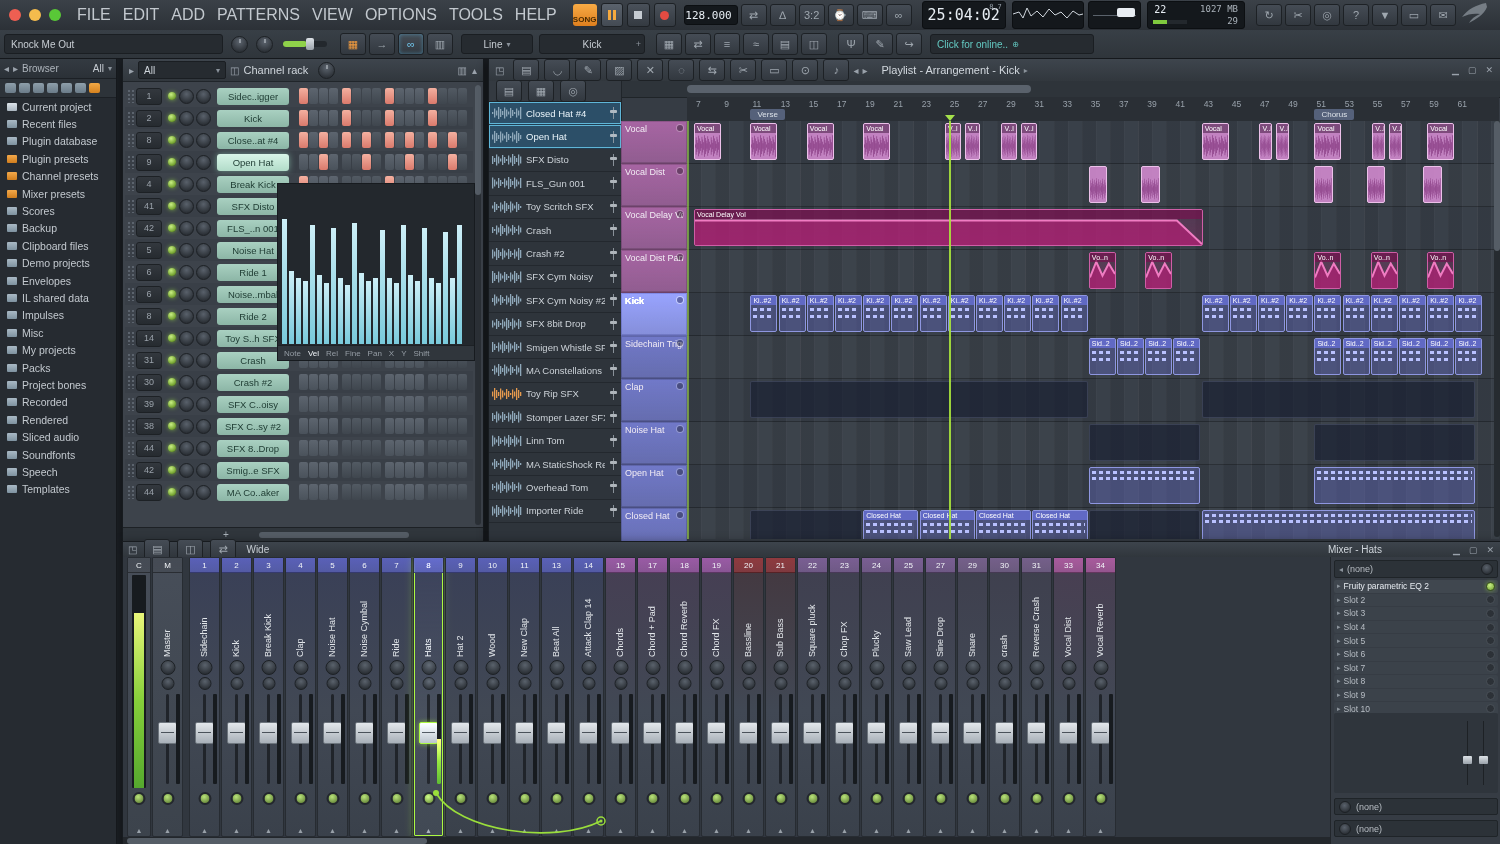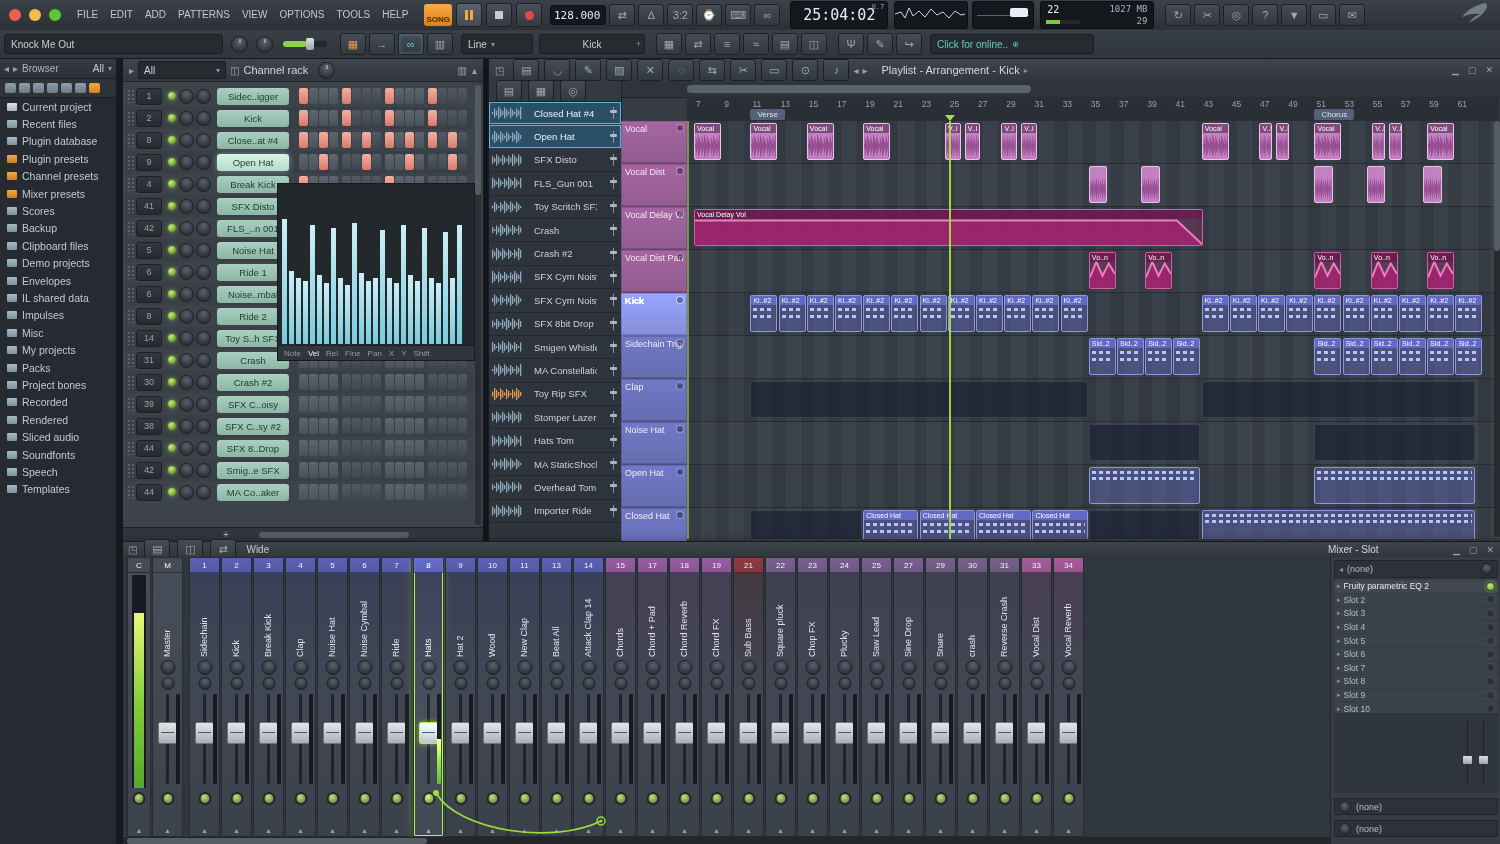--- a/index.html
+++ b/index.html
@@ -3,21 +3,21 @@
 <meta charset="utf-8">
 <style>
   html,body{margin:0;padding:0;background:#0e1114;}
   #app{position:relative;width:1500px;height:844px;background:#1b1f24;font-family:"Liberation Sans",sans-serif;overflow:hidden;color:#c6ccd2;}
   
   #menubar{position:absolute;left:0;top:0;width:1500px;height:30px;background:linear-gradient(#3b4148,#2c3137);display:flex;align-items:center;border-bottom:1px solid #16191d;z-index:40;}
   .traffic{display:flex;gap:8px;margin:0 10px 0 9px;}
   .tl{width:12px;height:12px;border-radius:50%;}
   .tl.red{background:#ee5f52}.tl.yel{background:#f5bc4d}.tl.grn{background:#59c837}
   #menu-items{display:flex;}
-  .menu-item{font-size:10px;color:#c2c8ce;padding:0 6px;line-height:30px;cursor:default;}
+  .menu-item{font-size:16px;color:#c2c8ce;padding:0 6px;line-height:30px;cursor:default;}
   .song-badge{width:28px;height:22px;margin-left:10px;border-radius:3px;background:linear-gradient(#f8ab45,#df7f1e);color:#4a2b00;font-size:8px;font-weight:bold;display:flex;align-items:flex-end;justify-content:center;padding-bottom:2px;box-sizing:border-box;}
   .tbtn{width:24px;height:22px;margin-left:4px;border:1px solid #1d2125;border-radius:3px;background:linear-gradient(#4a515a,#343a41);display:flex;align-items:center;justify-content:center;}
   .tbtn.lit{background:linear-gradient(#5a626c,#434a53);}
   .pause-glyph{display:flex;gap:2px}.pause-glyph i{display:block;width:3px;height:10px;background:#f5a93e;}
   .stop-glyph{width:8px;height:8px;background:#c6ccd2;}
   .rec-glyph{width:9px;height:9px;border-radius:50%;background:#e34b42;}
   .lcd{background:#14181c;border:1px solid #0c0f12;border-radius:3px;color:#e7edf3;font-family:"DejaVu Sans Mono",monospace;}
   #tempo-lcd{width:56px;height:20px;margin-left:8px;font-size:11px;line-height:20px;text-align:right;padding-right:5px;box-sizing:border-box;}
   .mini-btn{min-width:20px;height:20px;margin-left:3px;padding:0 2px;border:1px solid #1d2125;border-radius:3px;background:linear-gradient(#454c55,#32383f);color:#9fa7af;font-size:11px;display:flex;align-items:center;justify-content:center;}
   .mini-btn.accent{color:#f09a3e}.mini-btn.active{color:#6fc3e8;box-shadow:0 0 4px rgba(90,190,235,.5) inset;}
@@ -38,21 +38,21 @@
   #fl-logo{margin-left:auto;margin-right:10px;opacity:.75;}
   
   #toolbar2{position:absolute;left:0;top:30px;width:1500px;height:28px;background:linear-gradient(#383f46,#2f353b);display:flex;align-items:center;border-bottom:1px solid #15181c;z-index:40;}
   #project-title{width:205px;height:18px;margin-left:4px;background:#262b30;border:1px solid #1a1e22;border-radius:3px;color:#c6ccd2;font-size:10px;padding:0 6px;font-family:"Liberation Sans",sans-serif;}
   .knob{width:15px;height:15px;border-radius:50%;margin-left:8px;background:radial-gradient(circle at 50% 32%,#5c646e,#2d3238 75%);border:1px solid #1d2125;position:relative;}
   .knob::after{content:"";position:absolute;left:50%;top:2px;width:1px;height:4px;background:#cdd4da;transform:translateX(-50%);}
   #mini-slider{width:44px;height:6px;margin-left:10px;background:#23282d;border-radius:3px;position:relative;}
   #mini-slider .fill{position:absolute;left:0;top:0;bottom:0;width:55%;background:#8fd24a;border-radius:3px;}
   #mini-slider .sh{position:absolute;left:52%;top:-3px;width:8px;height:12px;background:linear-gradient(#dde2e7,#9aa2aa);border-radius:2px;}
   .inset-box{height:18px;background:#262b30;border:1px solid #1a1e22;border-radius:3px;display:flex;align-items:center;font-size:10px;color:#c6ccd2;padding:0 6px;gap:4px;}
-  #snap-box{width:58px;margin-left:8px;justify-content:flex-start;}
+  #snap-box{width:58px;margin-left:8px;justify-content:center;}
   #kick-box{width:92px;margin-left:6px;justify-content:center;position:relative;}
   #kick-box .plus{position:absolute;right:3px;color:#8a929a;font-size:9px;}
   #online-box{width:150px;margin-left:8px;}
   #online-box span{color:#63c9c2;}
   .caret{color:#8a929a;font-size:8px;}
   
   #browser{position:absolute;left:0;top:58px;width:116px;height:786px;background:#262b31;border-right:1px solid #15181c;z-index:10;}
   #browser-head{height:20px;display:flex;align-items:center;gap:4px;padding:0 4px;background:linear-gradient(#343b42,#2b3137);border-bottom:1px solid #1c2025;font-size:10px;}
   #browser-title{color:#aeb5bc;}
   #browser-filter{margin-left:auto;color:#c6ccd2;}
@@ -135,21 +135,21 @@
   .ndash.d1{top:12px;}.ndash.d2{top:19px;}
   .clip.nolabel .ndash.d1{top:3px;}.clip.nolabel .ndash.d2{top:9px;}
   #grid-start-line{position:absolute;left:0;top:0;bottom:0;width:2px;background:rgba(165,225,75,.55);z-index:3;}
   #playhead{position:absolute;top:0;bottom:0;width:2px;background:rgba(170,230,60,.9);z-index:6;}
   #ph-tri{position:absolute;bottom:0;width:0;height:0;border-left:5px solid transparent;border-right:5px solid transparent;border-top:6px solid #a5e14b;z-index:6;}
   #pl-vscroll{position:absolute;right:1px;top:62px;bottom:4px;width:6px;background:#262b30;border-radius:3px;}
   #pl-vscroll i{display:block;width:100%;height:130px;background:#555d66;border-radius:3px;}
   
   #picker{position:absolute;left:0;top:22px;width:132px;bottom:0;background:#2e343b;border-right:1px solid #20252a;}
   #picker-toolbar{height:20px;display:flex;align-items:center;gap:3px;padding:0 4px;background:#343a41;border-bottom:1px solid #20252a;}
-  .p-item{display:flex;align-items:center;gap:12px;height:22.4px;padding:0 3px;border-bottom:1px solid rgba(0,0,0,.22);font-size:9.5px;color:#ccd2d8;}
+  .p-item{display:flex;align-items:center;gap:4px;height:22.4px;padding:0 3px;border-bottom:1px solid rgba(0,0,0,.22);font-size:9.5px;color:#ccd2d8;}
   .p-item.sel{background:#2c4f68;box-shadow:0 0 0 1px #5fb6d8 inset;color:#eaf4fa;}
   .p-wave{width:30px;height:14px;flex:none;}
   .p-wave rect{fill:#8fa8ba;}
   .p-wave.accent rect{fill:#e59a4e;}
   .p-name{flex:1;white-space:nowrap;overflow:hidden;}
   .p-fader{width:9px;height:14px;position:relative;flex:none;opacity:.85;}
   .p-fader::before{content:"";position:absolute;left:4px;top:1px;bottom:1px;width:1px;background:#9aa2aa;}
   .p-fader-knob{position:absolute;left:1px;top:4px;width:7px;height:3px;background:#c6ccd2;border-radius:1px;}
   
   #mixer{left:122px;top:541px;width:1378px;height:303px;background:#343a42;}
@@ -1365,21 +1365,21 @@
                 <rect x="12" y="2.5" width="1.3" height="9"></rect>
                 <rect x="14" y="4.5" width="1.3" height="5"></rect>
                 <rect x="16" y="1.0" width="1.3" height="12"></rect>
                 <rect x="18" y="3.0" width="1.3" height="8"></rect>
                 <rect x="20" y="5.0" width="1.3" height="4"></rect>
                 <rect x="22" y="1.5" width="1.3" height="11"></rect>
                 <rect x="24" y="3.5" width="1.3" height="7"></rect>
                 <rect x="26" y="5.5" width="1.3" height="3"></rect>
                 <rect x="28" y="2.0" width="1.3" height="10"></rect>
               </svg></div>
-            <div class="p-name">Hats Tom</div>
+            <div class="p-name">Linn Tom</div>
             <div class="p-fader">
               <div class="p-fader-knob"></div>
             </div>
           </div>
           <div class="p-item">
             <div class="p-wave"><svg width="30" height="14" viewBox="0 0 30 14">
                 <rect x="0" y="5.5" width="1.3" height="3"></rect>
                 <rect x="2" y="2.0" width="1.3" height="10"></rect>
                 <rect x="4" y="4.0" width="1.3" height="6"></rect>
                 <rect x="6" y="6.0" width="1.3" height="2"></rect>
@@ -2490,21 +2490,21 @@
   <div id="mixer" class="win">
     <div id="mixer-head">
       <span class="ic">◳</span>
       <div id="mixer-head-icons" style="display:flex;gap:4px">
           <div class="mini-btn">▤</div>
           <div class="mini-btn">◫</div>
           <div class="mini-btn">⇄</div>
         </div>
       <span id="mixer-layout">Wide</span>
       <div id="fx-head">
-        <span id="fx-title">Mixer - Slot</span>
+        <span id="fx-title">Mixer - Hats</span>
         <div class="win-btns" id="mx-win-btns">
             <div class="wbtn">▁</div>
             <div class="wbtn">▢</div>
             <div class="wbtn">✕</div>
           </div>
       </div>
     </div>
     <div id="strips">
         <div class="strip cstrip">
           <div class="shdr" style="background: linear-gradient(rgb(69, 75, 84), rgba(69, 75, 84, 0.8));">C</div>
@@ -2799,20 +2799,37 @@
             <div class="fmeter">
               <div class="fmeter-fill" style="height: 0%;"></div>
             </div>
           </div>
           <div class="strip-led"></div>
           <div class="strip-arrow">▲</div>
         </div>
         <div class="strip" style="background: linear-gradient(rgba(154, 91, 165, 0.2), rgb(65, 72, 84) 55%, rgb(58, 65, 75));">
           <div class="shdr" style="background: linear-gradient(rgb(154, 91, 165), rgba(154, 91, 165, 0.8));">19</div>
           <div class="vname">Chord FX</div>
+          <div class="mknob"></div>
+          <div class="mknob small"></div>
+          <div class="fader-zone">
+            <div class="ftrack"></div>
+            <div class="fhandle">
+              <div class="fh-line"></div>
+            </div>
+            <div class="fmeter">
+              <div class="fmeter-fill" style="height: 0%;"></div>
+            </div>
+          </div>
+          <div class="strip-led"></div>
+          <div class="strip-arrow">▲</div>
+        </div>
+        <div class="strip" style="background: linear-gradient(rgba(143, 58, 63, 0.2), rgb(65, 72, 84) 55%, rgb(58, 65, 75));">
+          <div class="shdr" style="background: linear-gradient(rgb(143, 58, 63), rgba(143, 58, 63, 0.8));">20</div>
+          <div class="vname">Bassline</div>
           <div class="mknob"></div>
           <div class="mknob small"></div>
           <div class="fader-zone">
             <div class="ftrack"></div>
             <div class="fhandle">
               <div class="fh-line"></div>
             </div>
             <div class="fmeter">
               <div class="fmeter-fill" style="height: 0%;"></div>
             </div>

